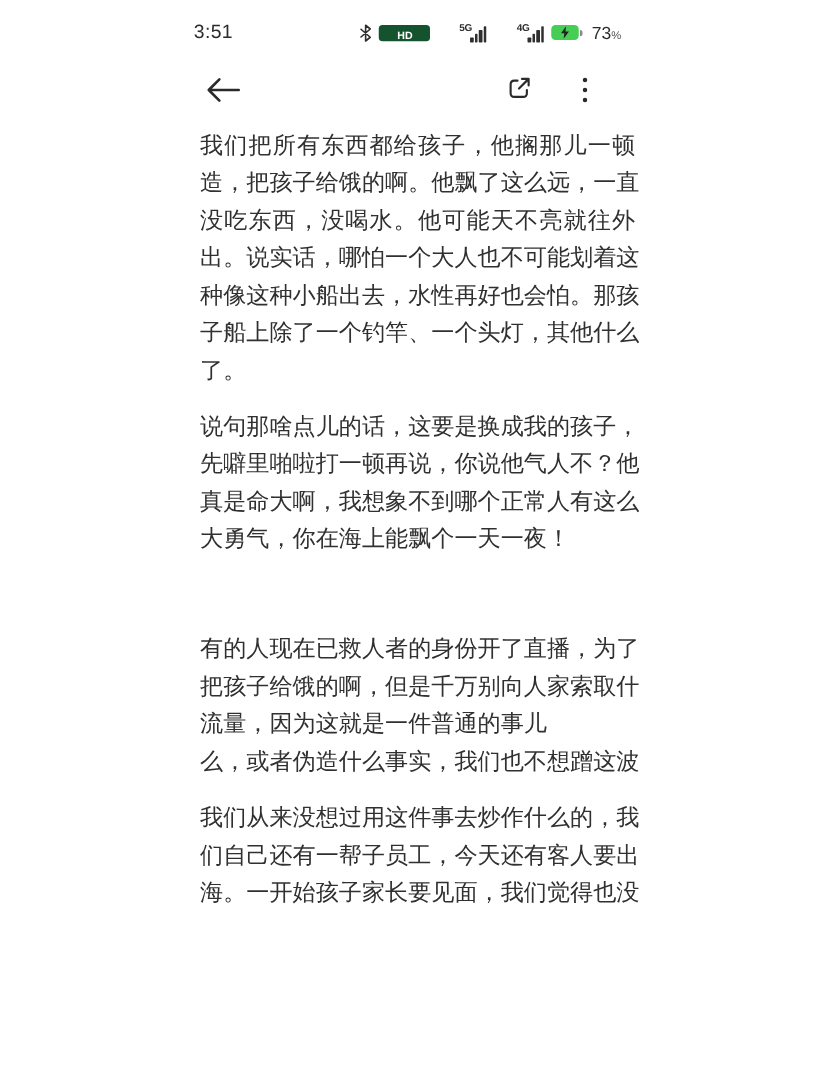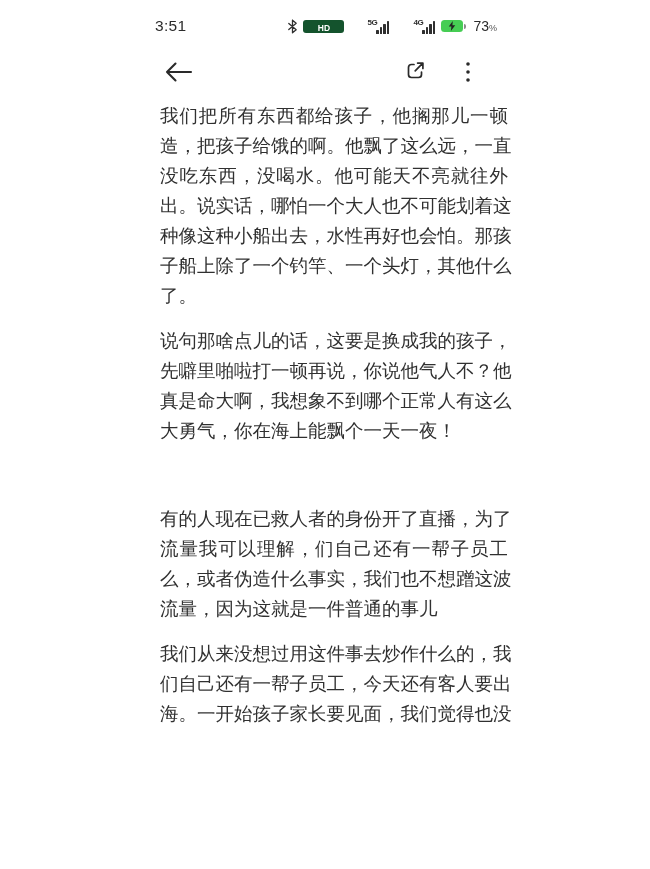--- a/index.html
+++ b/index.html
@@ -128,23 +128,23 @@
         <div class="paragraph">
           <div class="line">说句那啥点儿的话，这要是换成我的孩子，</div>
           <div class="line">先噼里啪啦打一顿再说，你说他气人不？他</div>
           <div class="line">真是命大啊，我想象不到哪个正常人有这么</div>
           <div class="line last">大勇气，你在海上能飘个一天一夜！</div>
         </div>
         <div class="paragraph extra-gap">
         </div>
         <div class="paragraph">
           <div class="line">有的人现在已救人者的身份开了直播，为了</div>
-          <div class="line">流量我可以理解，们自己还有一帮子员工</div>
+          <div class="line">把孩子给饿的啊，但是千万别向人家索取什</div>
+          <div class="line last">流量，因为这就是一件普通的事儿</div>
           <div class="line">么，或者伪造什么事实，我们也不想蹭这波</div>
-          <div class="line last">流量，因为这就是一件普通的事儿</div>
         </div>
         <div class="paragraph">
           <div class="line">我们从来没想过用这件事去炒作什么的，我</div>
           <div class="line">们自己还有一帮子员工，今天还有客人要出</div>
           <div class="line last">海。一开始孩子家长要见面，我们觉得也没</div>
         </div>
       </div>
 
   </div>
 </div>

